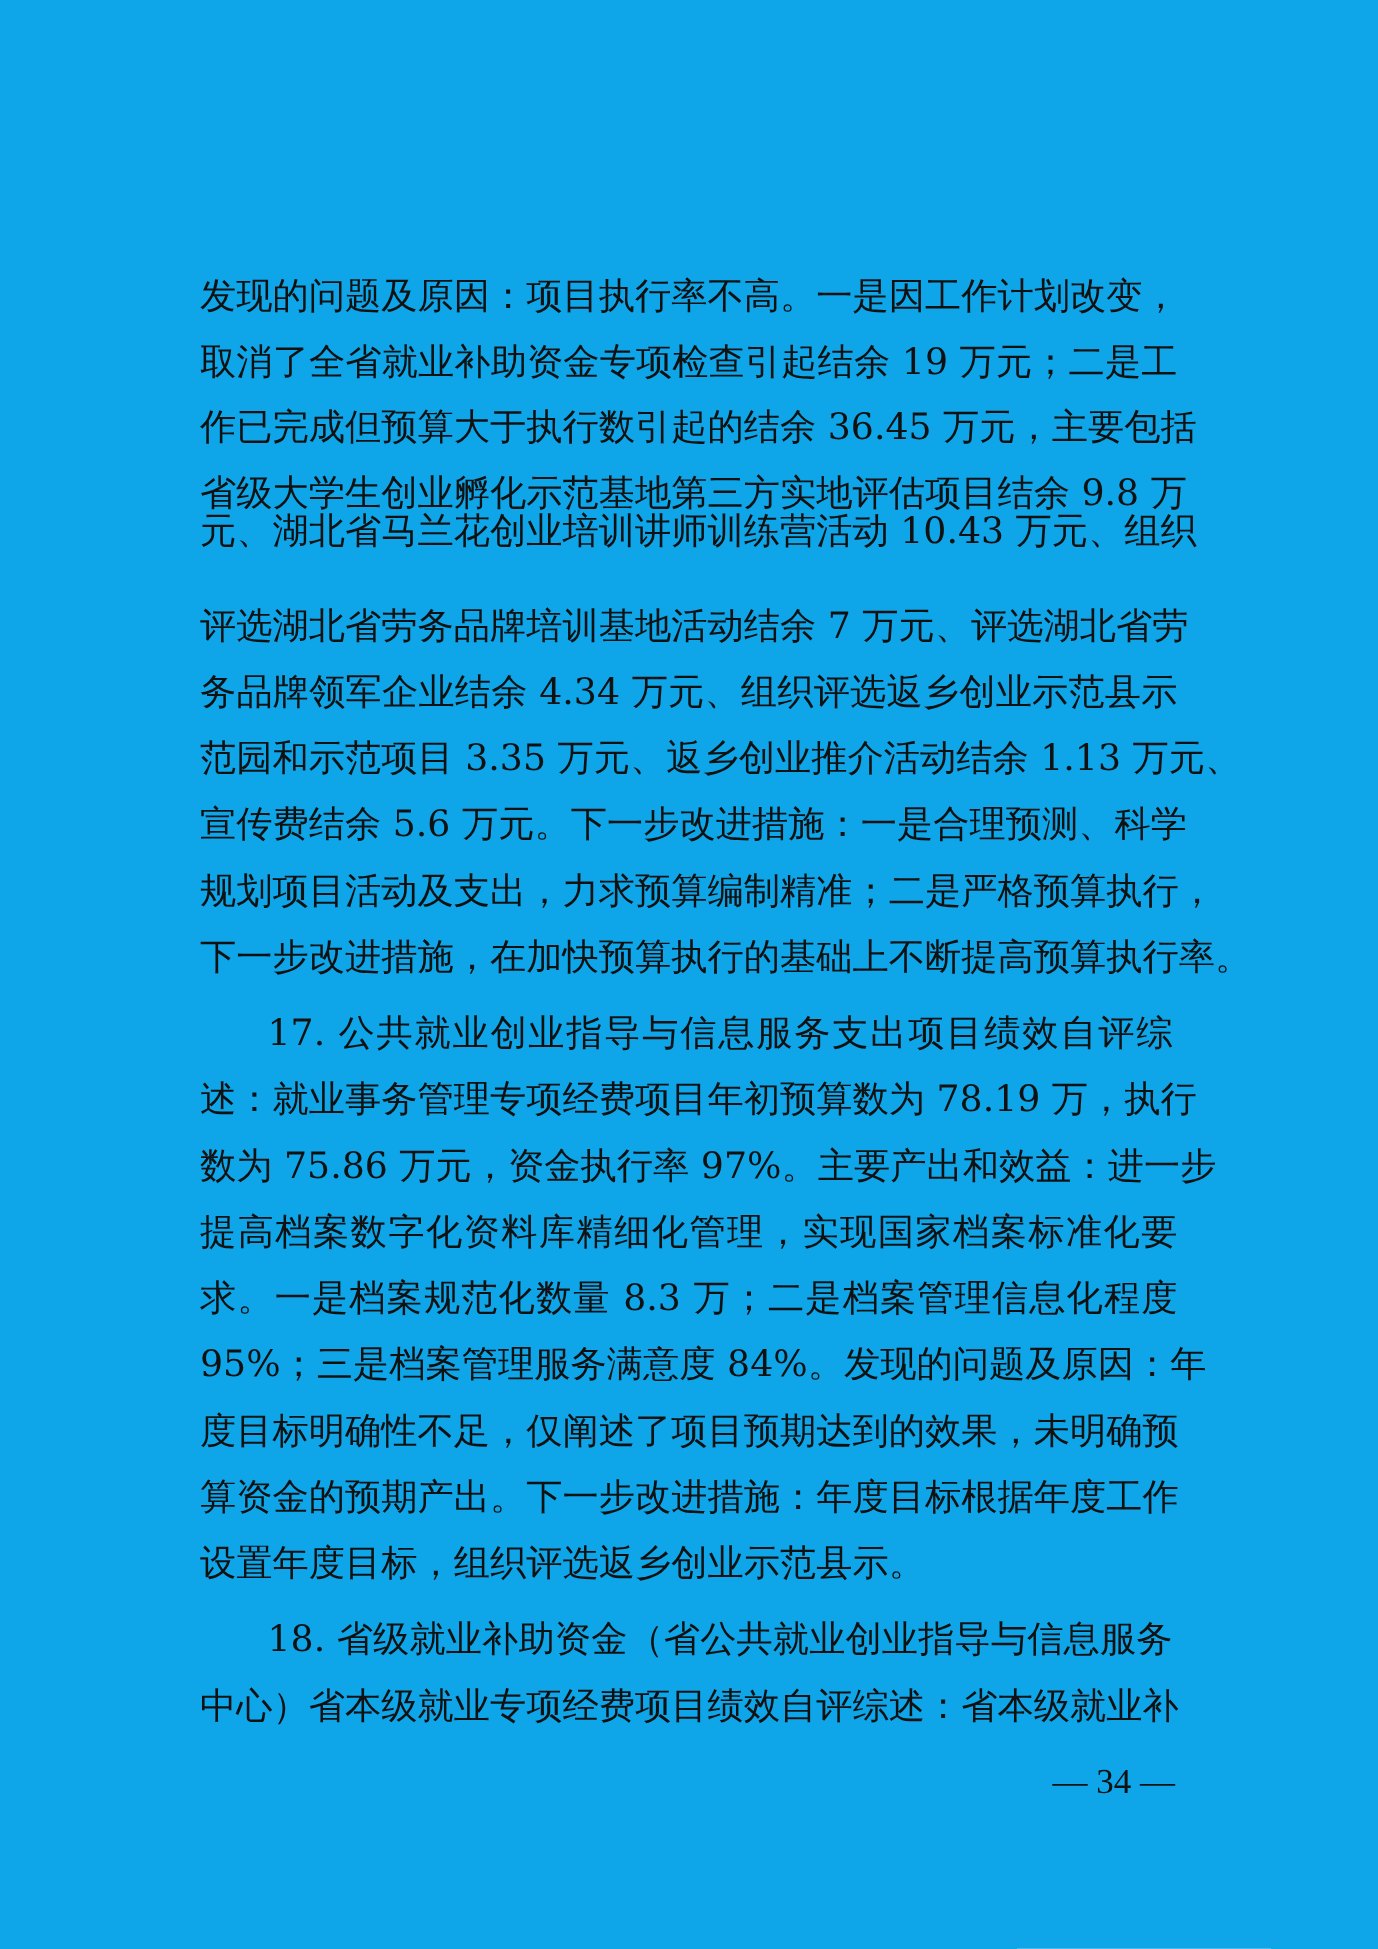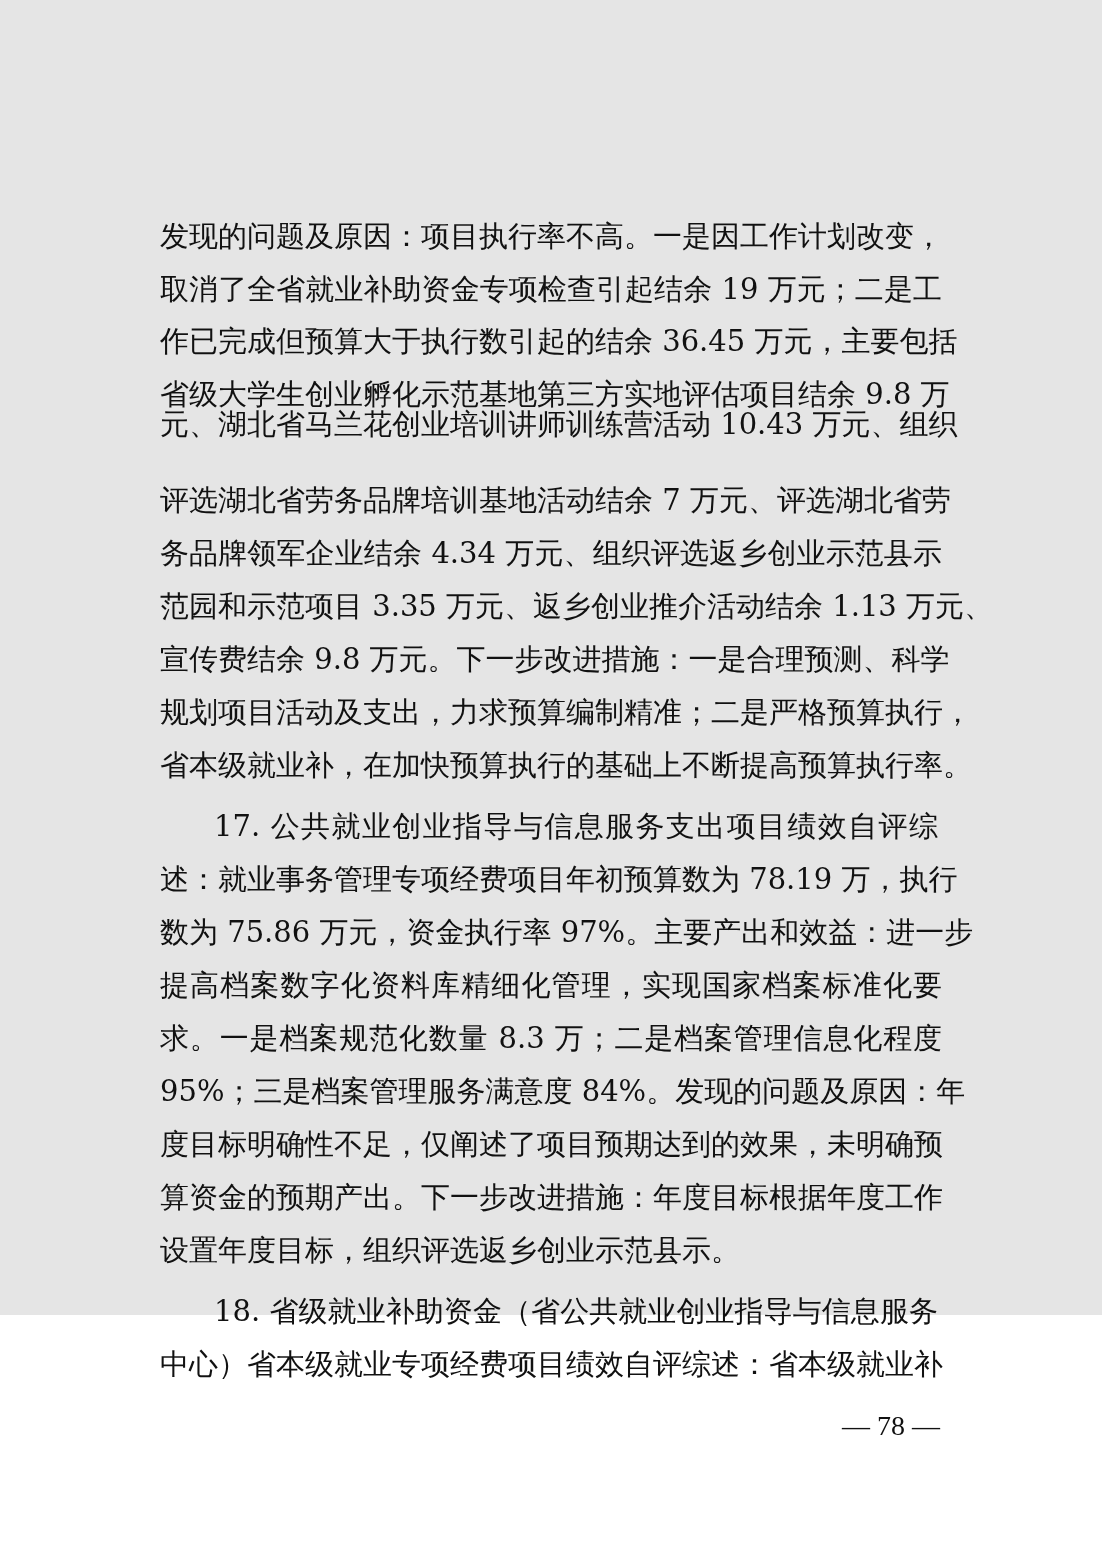--- a/index.html
+++ b/index.html
@@ -1,17 +1,17 @@
 <!DOCTYPE html>
 <html><head>
 <meta charset="utf-8">
 <style>
   html, body { margin: 0; padding: 0; background: #ffffff; }
   body { width: 1102px; height: 1559px; position: relative; overflow: hidden; }
-  .page { position: absolute; left: 0; top: 0; width: 1102px; height: 1315px; background: #e5e5e5; }
+  .page { position: absolute; left: 0; top: 0; width: 1102px; height: 1559px; background: #0ea5e9; }
   .line {
     position: absolute;
     left: 160px;
     width: 782px;
     height: 40px;
     line-height: 40px;
     font-family: "DejaVu Serif", "Liberation Serif", serif;
     font-size: 29px;
     color: #111111;
     white-space: nowrap;
@@ -41,36 +41,36 @@
 
   <div class="paragraph">
     <div class="line" style="top:216px">发现的问题及原因：项目执行率不高。一是因工作计划改变，</div>
     <div class="line" style="top:269px">取消了全省就业补助资金专项检查引起结余 19 万元；二是工</div>
     <div class="line" style="top:321px">作已完成但预算大于执行数引起的结余 36.45 万元，主要包括</div>
     <div class="line" style="top:374px">省级大学生创业孵化示范基地第三方实地评估项目结余 9.8 万</div>
     <div class="line" style="top:404px">元、湖北省马兰花创业培训讲师训练营活动 10.43 万元、组织</div>
     <div class="line" style="top:480px">评选湖北省劳务品牌培训基地活动结余 7 万元、评选湖北省劳</div>
     <div class="line" style="top:533px">务品牌领军企业结余 4.34 万元、组织评选返乡创业示范县示</div>
     <div class="line" style="top:586px">范园和示范项目 3.35 万元、返乡创业推介活动结余 1.13 万元、</div>
-    <div class="line" style="top:639px">宣传费结余 9.8 万元。下一步改进措施：一是合理预测、科学</div>
+    <div class="line" style="top:639px">宣传费结余 5.6 万元。下一步改进措施：一是合理预测、科学</div>
     <div class="line" style="top:692px">规划项目活动及支出，力求预算编制精准；二是严格预算执行，</div>
-    <div class="line" style="top:745px">省本级就业补，在加快预算执行的基础上不断提高预算执行率。</div>
+    <div class="line" style="top:745px">下一步改进措施，在加快预算执行的基础上不断提高预算执行率。</div>
   </div>
 
   <div class="paragraph">
     <div class="line indent" style="top:806px">17. 公共就业创业指导与信息服务支出项目绩效自评综</div>
     <div class="line" style="top:859px">述：就业事务管理专项经费项目年初预算数为 78.19 万，执行</div>
     <div class="line" style="top:912px">数为 75.86 万元，资金执行率 97%。主要产出和效益：进一步</div>
     <div class="line" style="top:965px">提高档案数字化资料库精细化管理，实现国家档案标准化要</div>
     <div class="line" style="top:1018px">求。一是档案规范化数量 8.3 万；二是档案管理信息化程度</div>
     <div class="line" style="top:1071px">95%；三是档案管理服务满意度 84%。发现的问题及原因：年</div>
     <div class="line" style="top:1124px">度目标明确性不足，仅阐述了项目预期达到的效果，未明确预</div>
     <div class="line" style="top:1177px">算资金的预期产出。下一步改进措施：年度目标根据年度工作</div>
     <div class="line last" style="top:1230px">设置年度目标，组织评选返乡创业示范县示。</div>
   </div>
 
   <div class="paragraph">
     <div class="line indent" style="top:1291px">18. 省级就业补助资金（省公共就业创业指导与信息服务</div>
     <div class="line" style="top:1344px">中心）省本级就业专项经费项目绩效自评综述：省本级就业补</div>
   </div>
 
-  <div class="pagenum">— 78 —</div>
+  <div class="pagenum">— 34 —</div>
 </div>
 
 </body></html>

